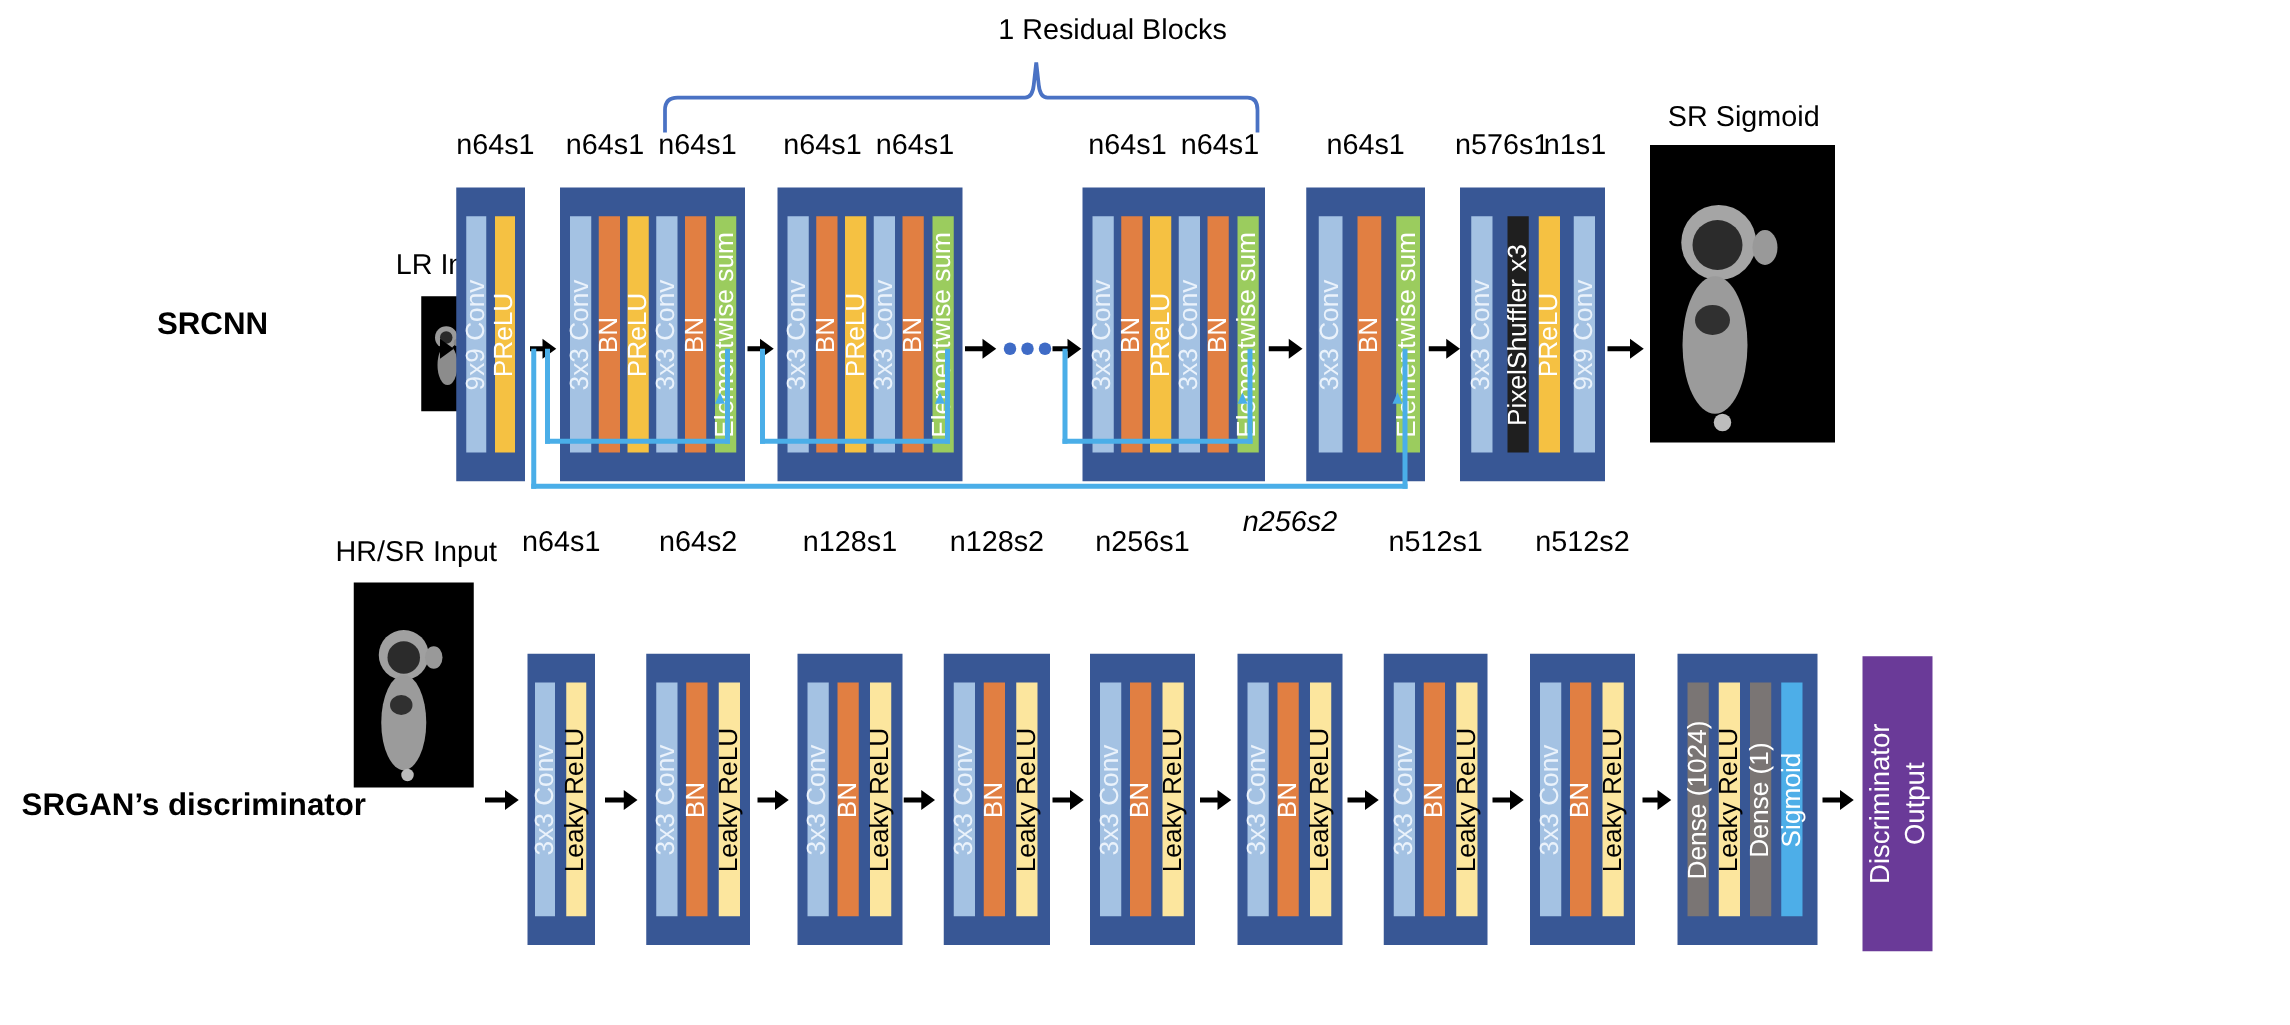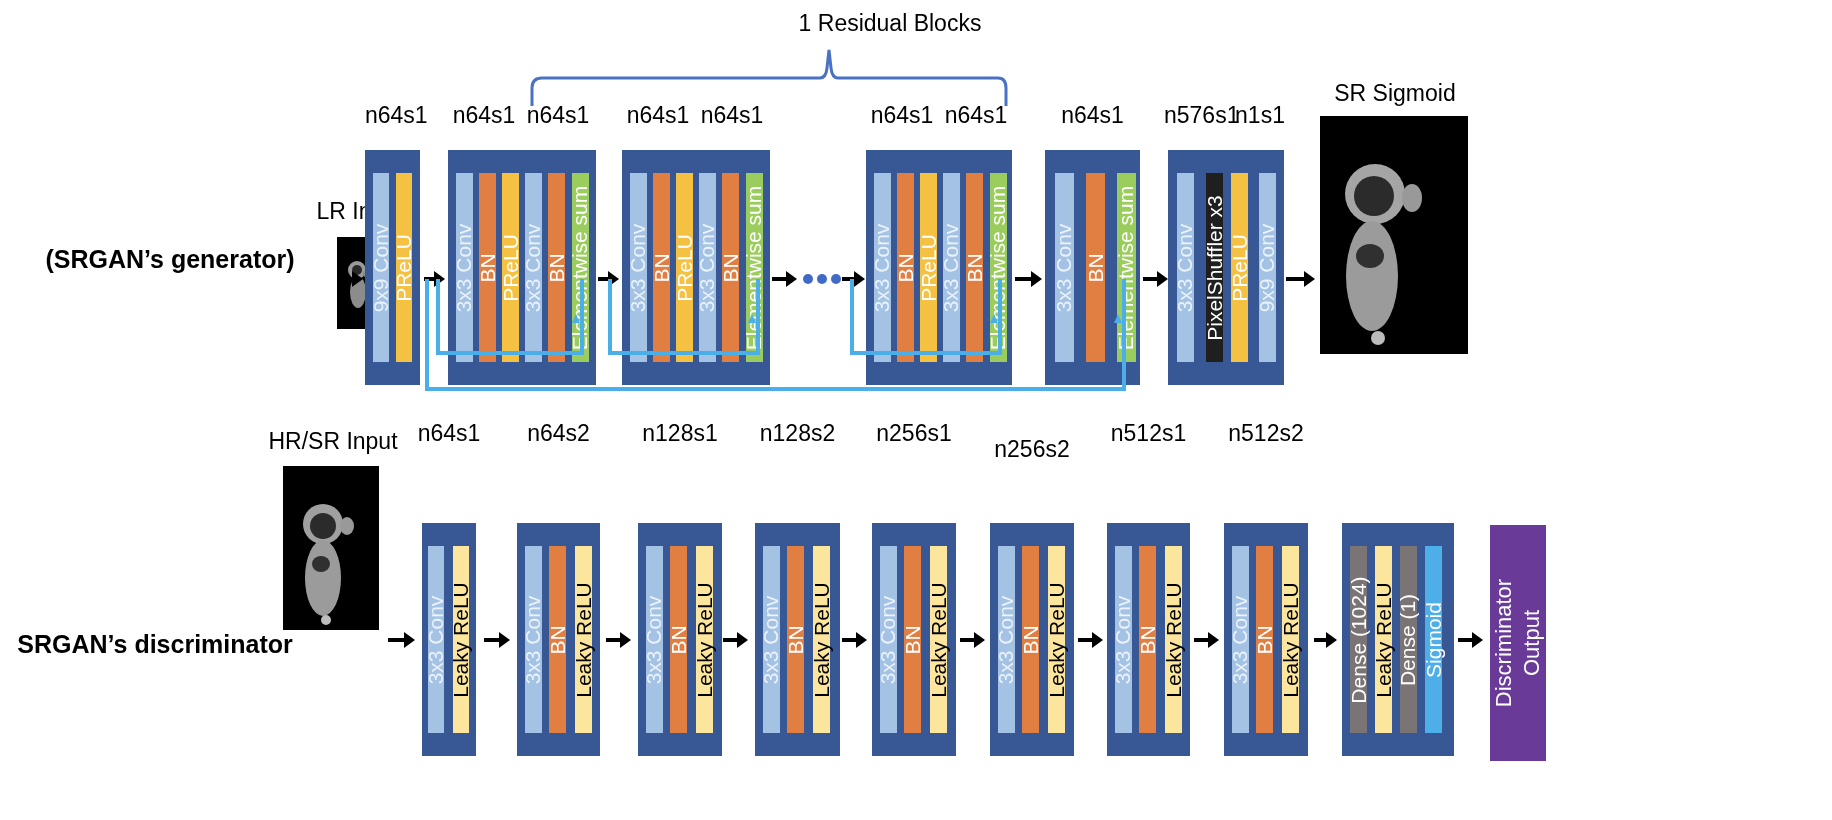--- a/index.html
+++ b/index.html
@@ -24,21 +24,21 @@
   .arrow::after { content:""; position:absolute; right:-9px; top:-6px; border-left:11px solid #000; border-top:8px solid transparent; border-bottom:8px solid transparent; }
   .skip { position:absolute; border:4px solid #4aaee8; border-top:none; }
   .dot { position:absolute; width:10px; height:10px; border-radius:50%; background:#3f6bc6; }
   .out-box { position:absolute; background:#6a3a98; color:#fff; display:flex; align-items:center; justify-content:center; }
   .out-box span { transform:rotate(-90deg); white-space:nowrap; font-size:22px; text-align:center; line-height:28px; display:block; }
 </style>
 </head>
 <body>
 
 <div class="rowlabel" style="left:20px; top:243px; width:300px;">
-  <div>(SRGAN’s generator)</div>
+  <div>SRCNN</div>
 </div>
 <div class="rowlabel" style="left:0px; top:628px; width:310px;">SRGAN’s discriminator</div>
 
 <div class="caption" style="left:760px; top:10px; width:260px;">1 Residual Blocks</div>
 <svg class="abs" style="left:520px; top:40px;" width="500" height="70">
   <path d="M12,66 L12,48 Q12,38 22,38 L300,38 Q306,38 307,28 L309,10 L311,28 Q312,38 318,38 L478,38 Q486,38 486,48 L486,66" fill="none" stroke="#4a72c4" stroke-width="3"></path>
 </svg>
 
 <div class="caption" style="left:300px; top:198px; width:120px;">LR Input</div>
 <div class="imgbox" style="left:337px; top:237px; width:46px; height:92px;">
@@ -264,21 +264,21 @@
       <div class="layer c-conv" style="left: 8px; width: 17px;">
         <span>3x3 Conv</span>
       </div>
       <div class="layer c-bn" style="left: 32px; width: 17px;">
         <span>BN</span>
       </div>
       <div class="layer c-leaky" style="left: 58px; width: 17px;">
         <span>Leaky ReLU</span>
       </div>
     </div>
-    <div class="caption" style="left: 980px; width: 104px; top: 436px;">n256s2</div>
+    <div class="caption" style="left: 980px; width: 104px; top: 404px; font-style: italic;">n256s2</div>
     <div class="block" style="left: 1107px; top: 523px; width: 83px; height: 233px;">
       <div class="layer c-conv" style="left: 8px; width: 17px;">
         <span>3x3 Conv</span>
       </div>
       <div class="layer c-bn" style="left: 32px; width: 17px;">
         <span>BN</span>
       </div>
       <div class="layer c-leaky" style="left: 58px; width: 17px;">
         <span>Leaky ReLU</span>
       </div>

